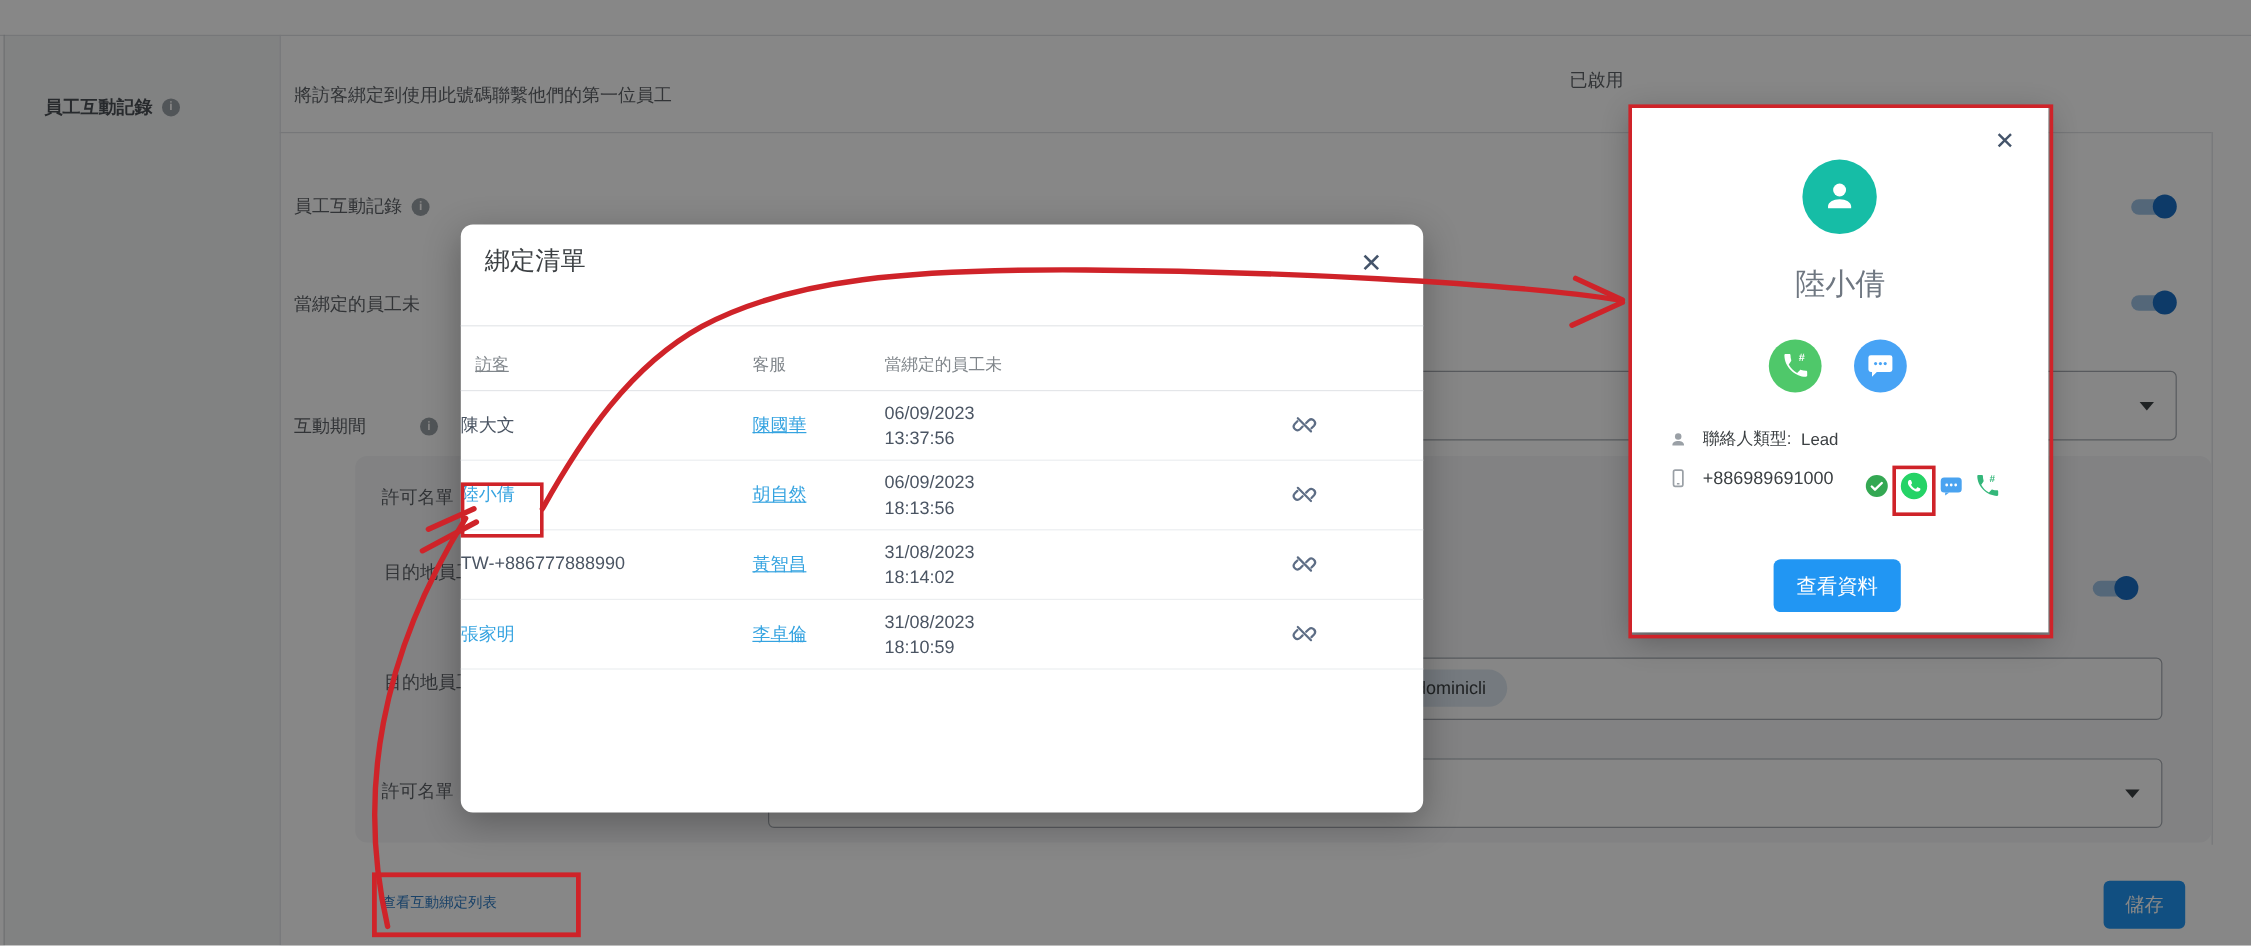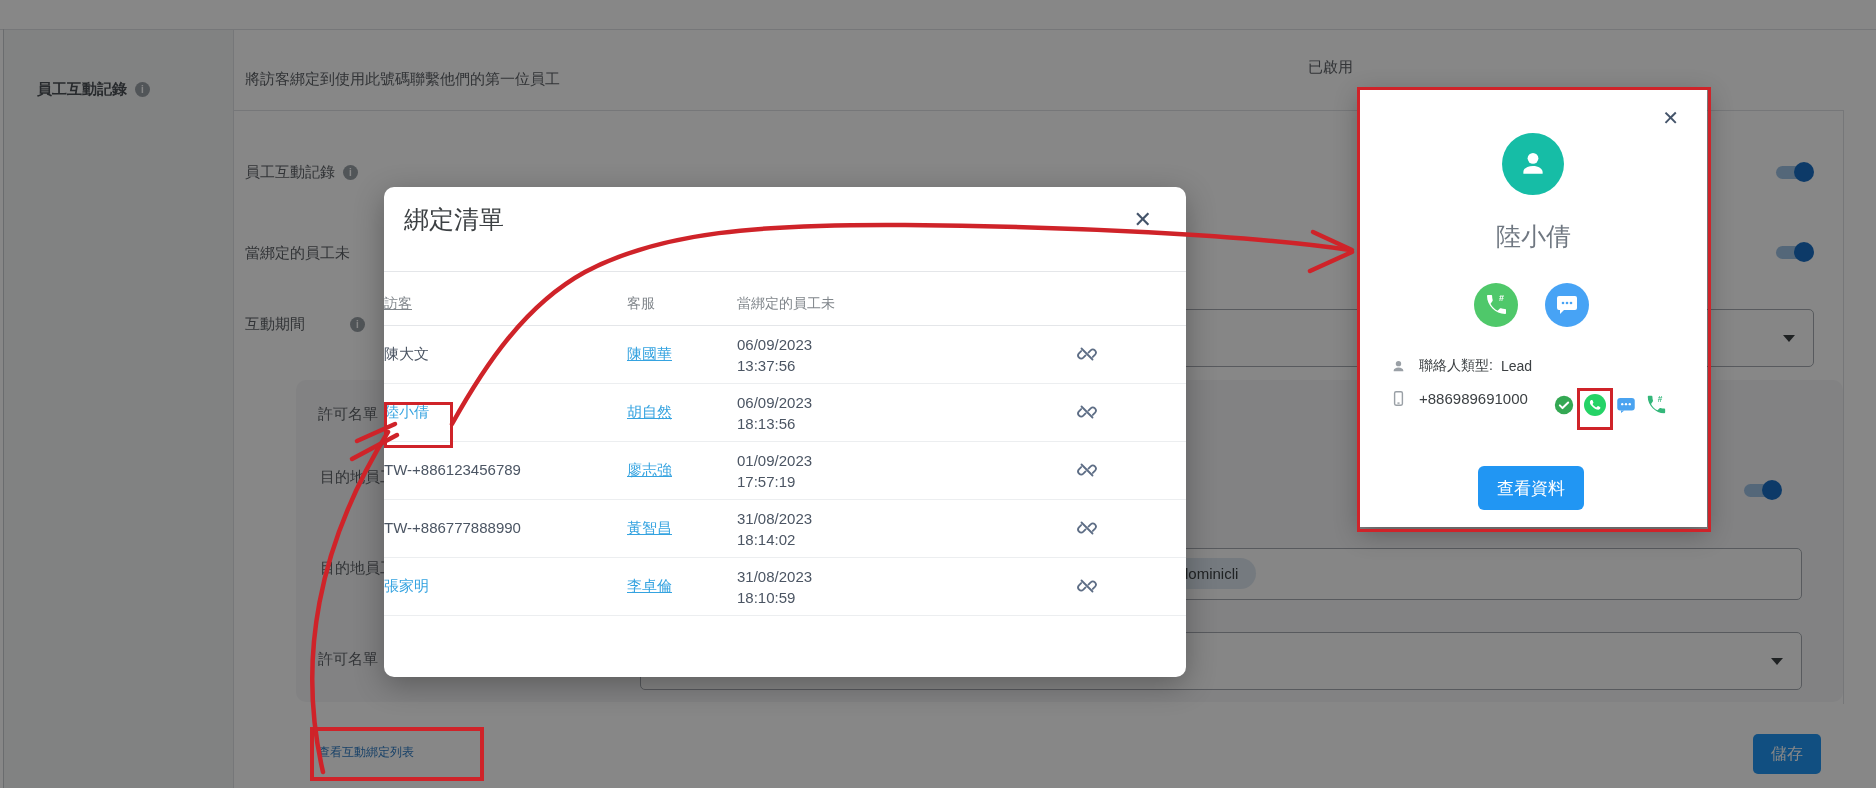--- a/index.html
+++ b/index.html
@@ -29,21 +29,21 @@
   #cancel-btn{position:absolute;left:1682px;top:784px;font-size:16px;color:#3c4043;padding:6px 10px;background:none;border:none;}
   #save-btn{position:absolute;left:1753px;top:734px;width:68px;height:40px;background:var(--accent_blue,#2196f3);
             color:#fff;font-size:16px;border:none;border-radius:5px;}
 
   
   #dim{position:absolute;inset:0;background:rgba(0,0,0,0.47);z-index:10;}
 
   
   #modal{position:absolute;left:384px;top:187px;width:802px;height:490px;background:#fff;border-radius:10px;
          box-shadow:0 8px 30px rgba(0,0,0,.3);z-index:20;}
-  #modal-title{position:absolute;left:20px;top:16px;font-size:25px;color:#3c4043;}
+  #modal-title{position:absolute;left:20px;top:16px;font-size:21px;color:#3c4043;}
   .close-x{position:absolute;font-size:22px;color:#44546a;line-height:1;cursor:default;}
   #modal-close{right:34px;top:22px;}
   #modal-hr{position:absolute;left:0;right:0;top:84px;height:1px;background:#e4e6e9;}
   #thead{position:absolute;left:0;right:0;top:98px;height:40px;color:#80868b;font-size:14px;}
   #thead .th{position:absolute;top:10px;}
   #thead-hr{position:absolute;left:0;right:0;top:138px;height:1px;background:#e4e6e9;}
   #tbody{position:absolute;left:0;right:0;top:139px;}
   .trow{position:relative;height:57px;border-bottom:1px solid #eceef0;}
   .cell{position:absolute;font-size:15px;color:#4b5563;}
   .c-visitor{left:0;top:19px;}
@@ -113,21 +113,21 @@
   </div>
 
   <div class="label" style="left:245px;top:244px;">
     <span>當綁定的員工未</span>
   </div>
   <div class="toggle" style="left:1774px;top:242px;">
     <span class="track"></span>
       <span class="knob"></span>
   </div>
 
-  <div class="label" style="left:245px;top:315px;gap:45px;">
+  <div class="label" style="left:245px;top:346px;gap:45px;">
     <span>互動期間</span>
     <span class="info-dot">i</span>
   </div>
   <div class="selectbox" style="left:640px;top:309px;width:1172px;height:56px;">
     <span class="caret"></span>
   </div>
 
   <div id="panel"></div>
 
   <div class="label" style="left:318px;top:405px;">
@@ -163,21 +163,21 @@
   <button id="cancel-btn">取消</button>
   <button id="save-btn">儲存</button>
 
   <div id="dim"></div>
 
   <div id="modal">
     <div id="modal-title">綁定清單</div>
     <div class="close-x" id="modal-close">✕</div>
     <div id="modal-hr"></div>
     <div id="thead">
-      <span class="th c-visitor" style="left:0;text-decoration:underline;">訪客</span>
+      <span class="th c-visitor" style="left:12px;text-decoration:underline;">訪客</span>
       <span class="th" style="left:243px;">客服</span>
       <span class="th" style="left:353px;">當綁定的員工未</span>
     </div>
     <div id="thead-hr"></div>
     <div id="tbody">
         <div class="trow">
       <span class="cell c-visitor">陳大文</span>
       <span class="cell c-agent link">陳國華</span>
       <span class="cell c-date">
             <div>06/09/2023</div>
@@ -200,35 +200,20 @@
           </span>
       <span class="c-unlink">
         <svg viewBox="0 0 24 24" width="22" height="22" fill="none" stroke="#5d6d85" stroke-width="2" stroke-linecap="round">
           <path d="M10.4 13.6 8 16a3.4 3.4 0 0 1-4.8-4.8l2.4-2.4"></path>
           <path d="M13.6 10.4 16 8a3.4 3.4 0 0 1 4.8 4.8l-2.4 2.4"></path>
           <path d="M6 6l12 12"></path>
         </svg>
       </span>
     </div>
         <div class="trow">
-      <span class="cell c-visitor">TW-+886123456789</span>
-      <span class="cell c-agent link">廖志強</span>
-      <span class="cell c-date">
-            <div>01/09/2023</div>
-            <div>17:57:19</div>
-          </span>
-      <span class="c-unlink">
-        <svg viewBox="0 0 24 24" width="22" height="22" fill="none" stroke="#5d6d85" stroke-width="2" stroke-linecap="round">
-          <path d="M10.4 13.6 8 16a3.4 3.4 0 0 1-4.8-4.8l2.4-2.4"></path>
-          <path d="M13.6 10.4 16 8a3.4 3.4 0 0 1 4.8 4.8l-2.4 2.4"></path>
-          <path d="M6 6l12 12"></path>
-        </svg>
-      </span>
-    </div>
-        <div class="trow">
       <span class="cell c-visitor">TW-+886777888990</span>
       <span class="cell c-agent link">黃智昌</span>
       <span class="cell c-date">
             <div>31/08/2023</div>
             <div>18:14:02</div>
           </span>
       <span class="c-unlink">
         <svg viewBox="0 0 24 24" width="22" height="22" fill="none" stroke="#5d6d85" stroke-width="2" stroke-linecap="round">
           <path d="M10.4 13.6 8 16a3.4 3.4 0 0 1-4.8-4.8l2.4-2.4"></path>
           <path d="M13.6 10.4 16 8a3.4 3.4 0 0 1 4.8 4.8l-2.4 2.4"></path>

